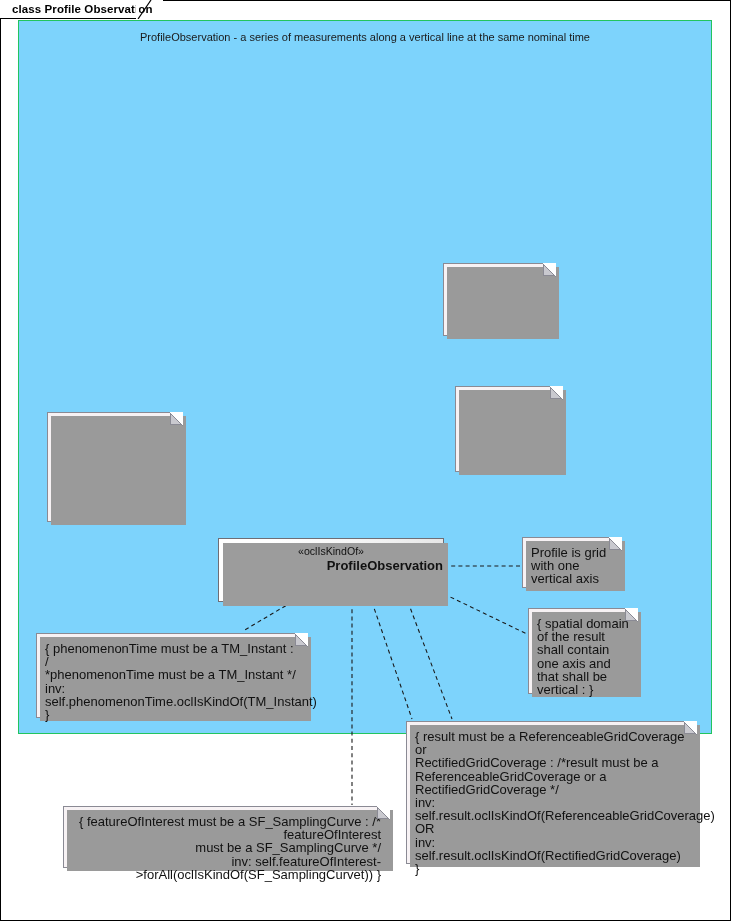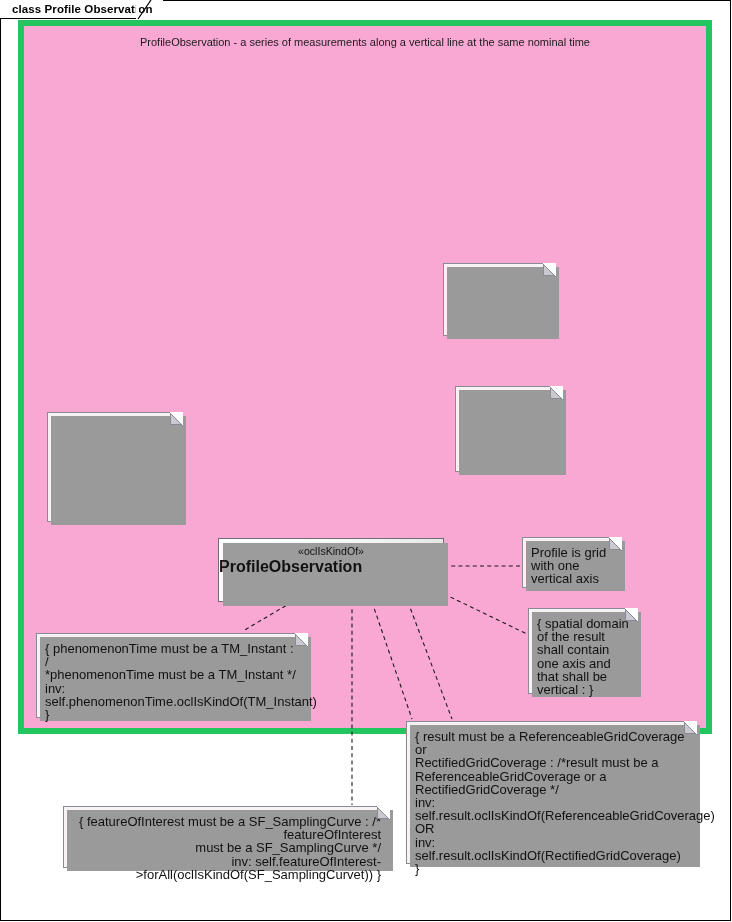--- a/index.html
+++ b/index.html
@@ -65,23 +65,23 @@
     height: 19px;
     z-index: 7;
   }
   
   .diagram-frame {
     position: absolute;
     left: 18px;
     top: 20px;
     width: 694px;
     height: 714px;
-    border: 6px solid #22c55e;
-    box-sizing: border-box;
-    background: #f9a8d4;
+    border: 1px solid #22c55e;
+    box-sizing: border-box;
+    background: #7dd3fc;
   }
   .diagram-caption {
     position: absolute;
     left: 0;
     top: 10px;
     width: 100%;
     text-align: center;
     font-size: 11px;
     color: #1a1a1a;
     white-space: nowrap;
@@ -174,22 +174,22 @@
     width: 100%;
     text-align: center;
     font-size: 10.6px;
     color: #111111;
   }
   .class-name {
     position: absolute;
     left: 0;
     top: 19px;
     width: 100%;
-    text-align: left;
-    font-size: 16px;
+    text-align: right;
+    font-size: 13px;
     font-weight: bold;
     color: #111111;
   }
 </style>
 </head>
 <body>
 
 <div id="canvas">
 
   <div class="diagram-frame">

